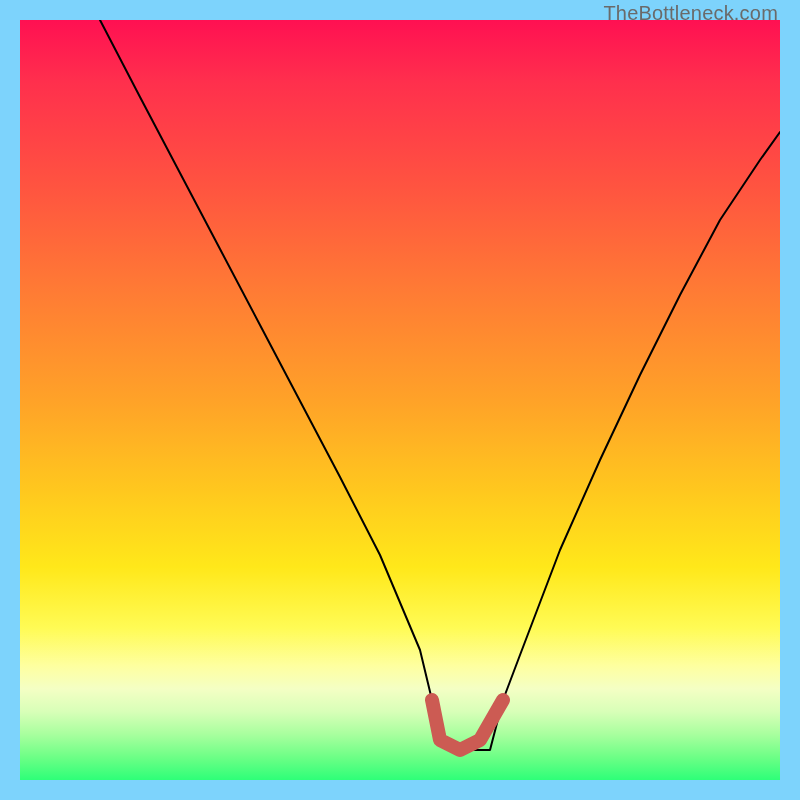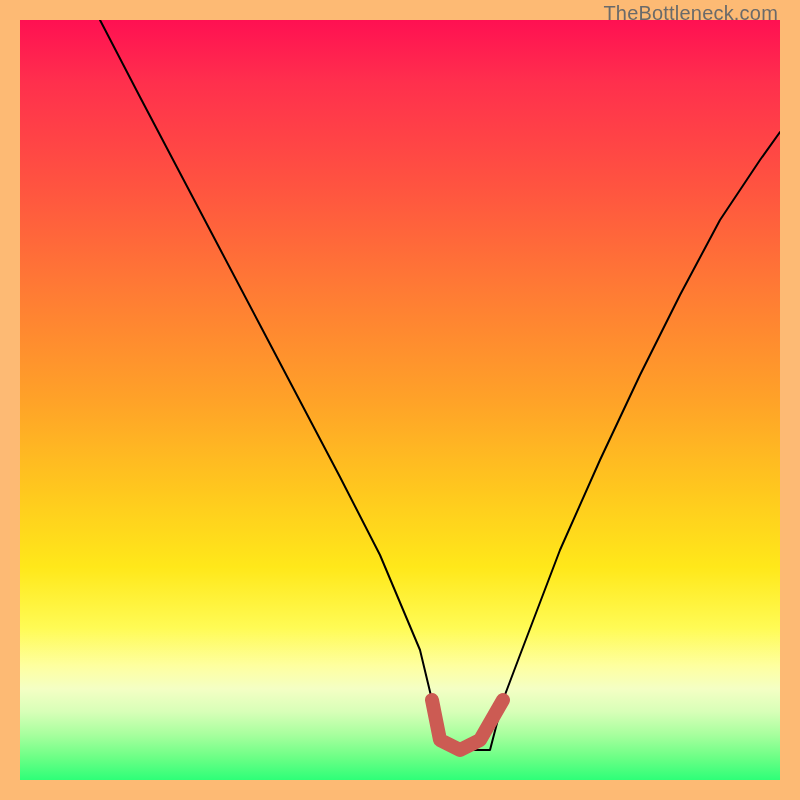--- a/index.html
+++ b/index.html
@@ -9,21 +9,21 @@
     height: 800px;
     background: #000;
     font-family: Arial, Helvetica, sans-serif;
   }
   .frame {
     position: absolute;
     left: 0;
     top: 0;
     width: 800px;
     height: 800px;
-    background: #fdba74;
+    background: #7dd3fc;
   }
   .plot {
     position: absolute;
     left: 20px;
     top: 20px;
     width: 760px;
     height: 760px;
     overflow: hidden;
   }
   .gradient {

